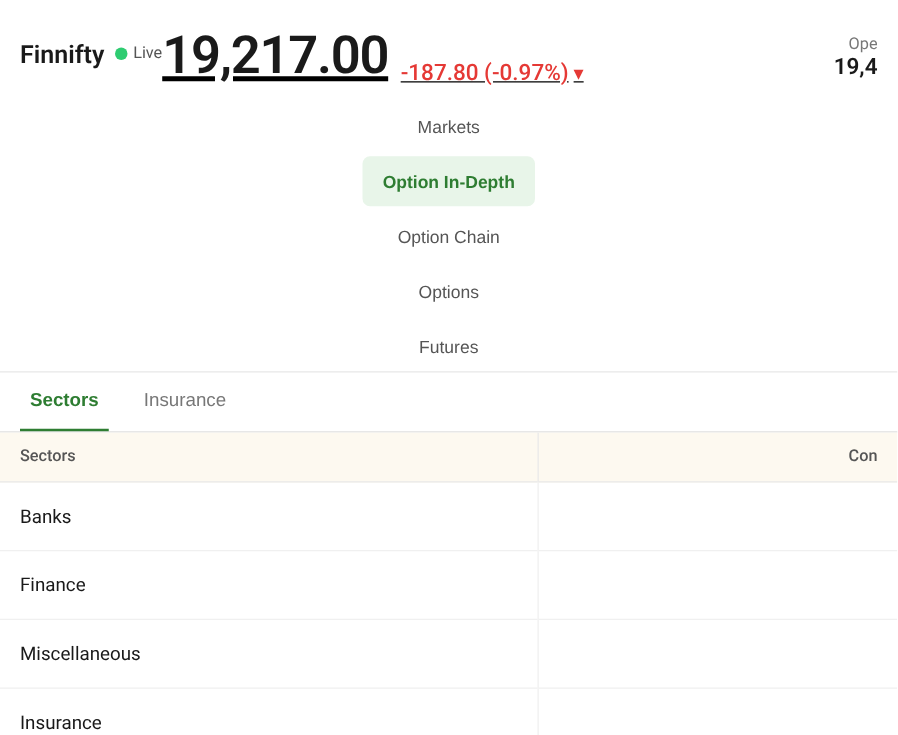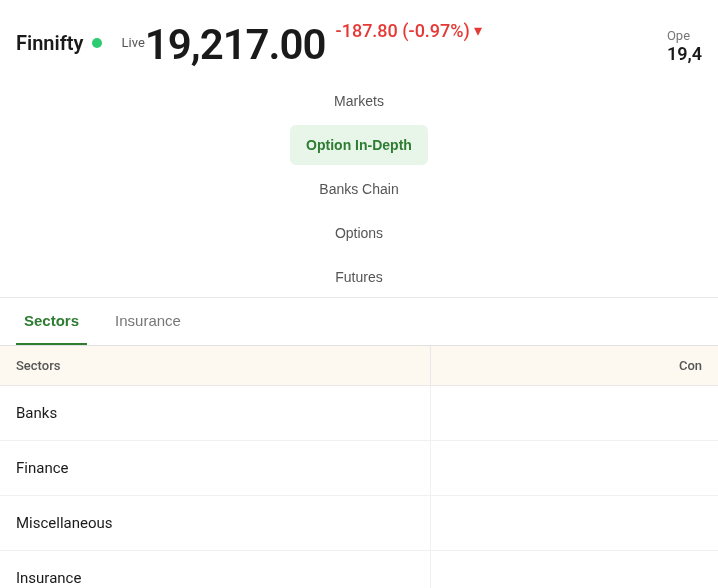--- a/index.html
+++ b/index.html
@@ -37,37 +37,38 @@
 
     .index-name {
       font-size: 20px;
       font-weight: 600;
       color: #1a1a1a;
     }
 
     .live-badge {
       display: flex;
       align-items: center;
-      gap: 20px;
+      gap: 5px;
       font-size: 13px;
       color: #555;
     }
 
     .live-dot {
       width: 10px;
       height: 10px;
       background: #2ecc71;
       border-radius: 50%;
       display: inline-block;
     }
 
     .price-row {
       display: flex;
-      align-items: flex-start;
+      align-items: flex-end;
       gap: 10px;
+      text-decoration: underline;
     }
 
     .current-price {
       font-size: 42px;
       font-weight: 600;
       color: #1a1a1a;
       letter-spacing: -1px;
     }
 
     .price-change {
@@ -78,20 +79,21 @@
       font-weight: 500;
       color: #e53935;
     }
 
     .down-arrow {
       font-size: 16px;
       color: #e53935;
     }
 
     .header-right {
+      text-align: right;
       padding-top: 8px;
     }
 
     .open-label {
       font-size: 13px;
       color: #777;
       font-weight: 400;
     }
 
     .open-value {
@@ -248,21 +250,21 @@
   </div>
   <div class="header-right">
     <div class="open-label">Ope</div>
     <div class="open-value">19,4</div>
   </div>
 </div>
 
 <nav class="nav-tabs">
   <button class="nav-tab">Markets</button>
   <button class="nav-tab active">Option In-Depth</button>
-  <button class="nav-tab">Banks Chain</button>
+  <button class="nav-tab">Option Chain</button>
   <button class="nav-tab">Options</button>
   <button class="nav-tab">Futures</button>
 </nav>
 
 <div class="sub-tabs">
   <button class="sub-tab active">Sectors</button>
   <button class="sub-tab">Insurance</button>
 </div>
 
 <div class="table-container">

